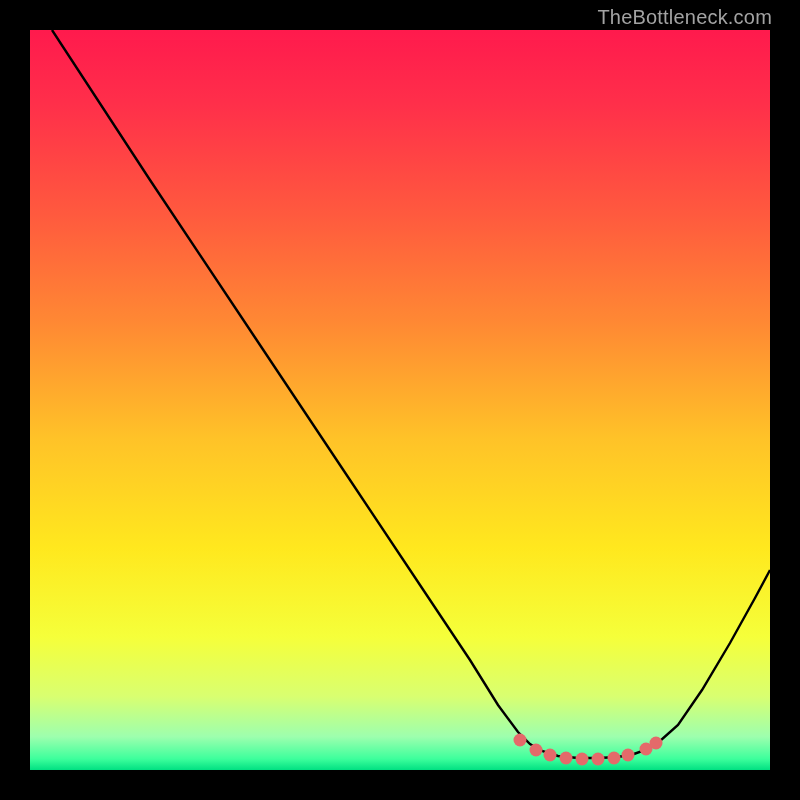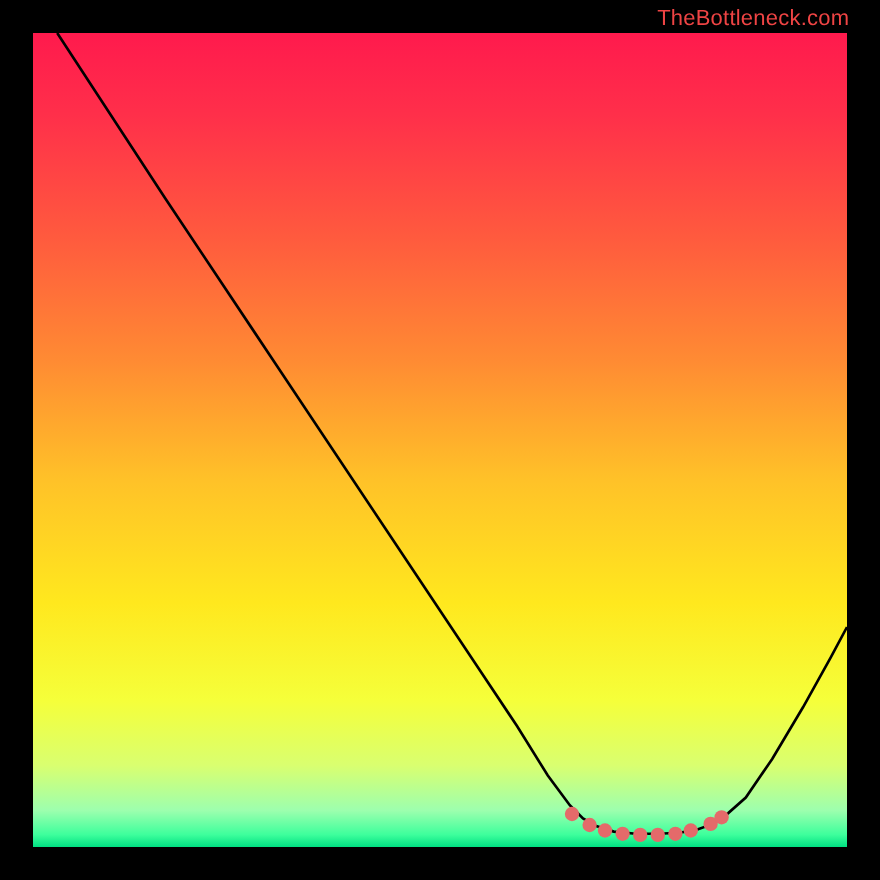--- a/index.html
+++ b/index.html
@@ -24,21 +24,21 @@
     left: 30px;
     top: 30px;
     width: 740px;
     height: 740px;
     overflow: hidden;
   }
   .attribution {
     position: absolute;
     top: 6px;
     right: 28px;
-    color: #ef4444;
+    color: #a3a3a3;
     font-size: 20px;
     letter-spacing: 0.2px;
   }
   svg {
     display: block;
   }
 </style>
 </head>
 <body>
 

